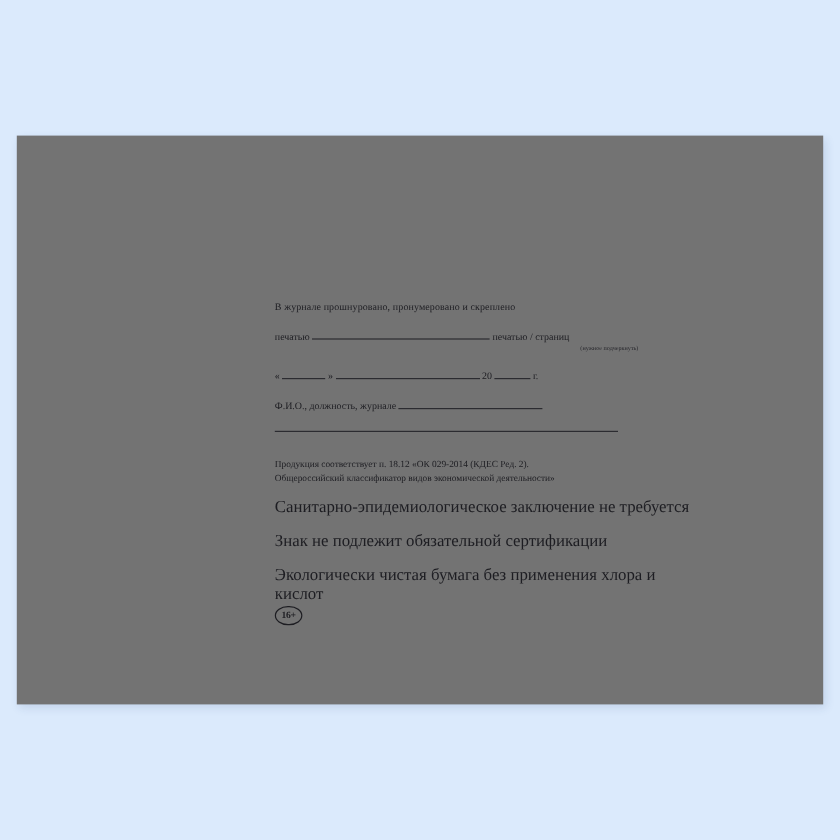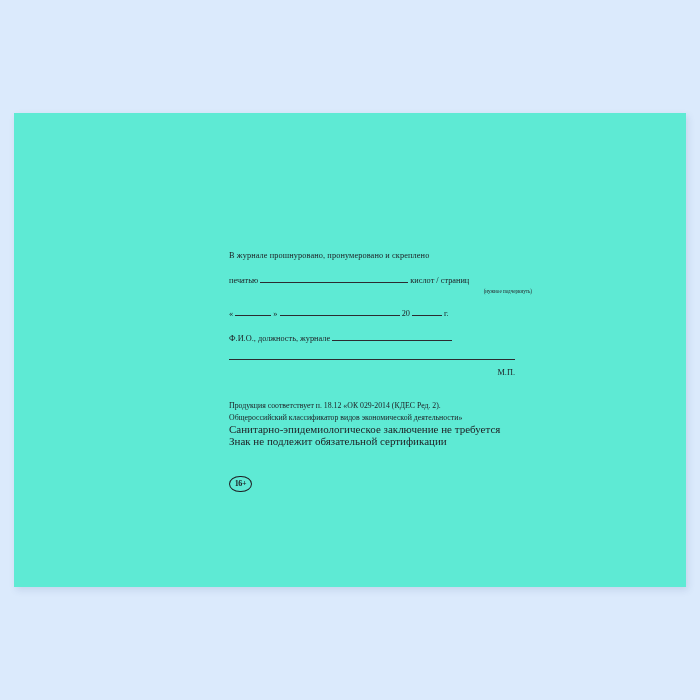--- a/index.html
+++ b/index.html
@@ -20,21 +20,21 @@
     height: 700px;
   }
 
   
   .sheet {
     position: absolute;
     left: 14px;
     top: 113px;
     width: 672px;
     height: 474px;
-    background: #5eead4;
+    background: #737373;
     box-shadow: 2px 3px 7px rgba(40, 70, 120, 0.13);
   }
 
   .doc-body {
     position: absolute;
     left: 215px;
     top: 137px;
     width: 350px;
     color: #1d1d22;
   }
@@ -80,26 +80,26 @@
   }
 
   .block-b {
     margin-top: 21px;
     font-size: 7.8px;
     line-height: 1.42;
   }
   .block-b .ital { font-style: italic; }
 
   .para {
-    margin-top: 0;
-    font-size: 11px;
+    margin-top: 12px;
+    font-size: 14px;
   }
 
   .badge-row {
-    margin-top: 28px;
+    margin-top: 0;
     display: flex;
     align-items: flex-start;
     gap: 13px;
   }
 
   .age-badge {
     flex: 0 0 auto;
     width: 21px;
     height: 14px;
     border: 1.1px solid #1d1d22;
@@ -125,51 +125,51 @@
   <div class="sheet">
 
     <div class="doc-body">
 
       <div class="block-a">
         <div class="line-1">В журнале прошнуровано, пронумеровано и скреплено</div>
 
         <div class="row">
           <span>печатью</span>
           <span class="fill" style="width:148px"></span>
-          <span>кислот / страниц</span>
+          <span>печатью / страниц</span>
         </div>
         <div class="sub-note">(нужное подчеркнуть)</div>
 
         <div class="row">
           <span>«</span>
           <span class="fill" style="width:36px"></span>
           <span>»</span>
           <span class="fill" style="width:120px"></span>
           <span>20</span>
           <span class="fill" style="width:30px"></span>
           <span>г.</span>
         </div>
 
         <div class="row">
           <span>Ф.И.О., должность, журнале</span>
           <span class="fill" style="width:120px"></span>
         </div>
 
         <div class="rule-full"></div>
 
-        <div class="mp">М.П.</div>
       </div>
 
       <div class="block-b">
         <div>Продукция соответствует п. 18.12 «ОК 029-2014 (КДЕС Ред. 2).</div>
         <div>Общероссийский классификатор видов экономической деятельности»</div>
       </div>
 
       <div class="para">Санитарно-эпидемиологическое заключение не требуется</div>
       <div class="para">Знак не подлежит обязательной сертификации</div>
+      <div class="para">Экологически чистая бумага без применения хлора и кислот</div>
 
       <div class="badge-row">
         <div class="age-badge">16+</div>
       </div>
 
     </div>
   </div>
 </div>
 
 </body></html>

